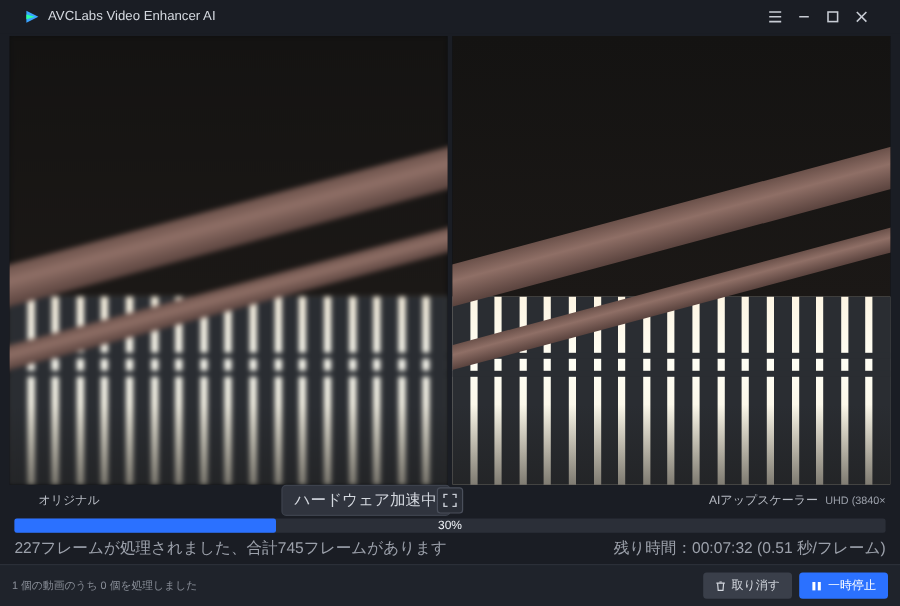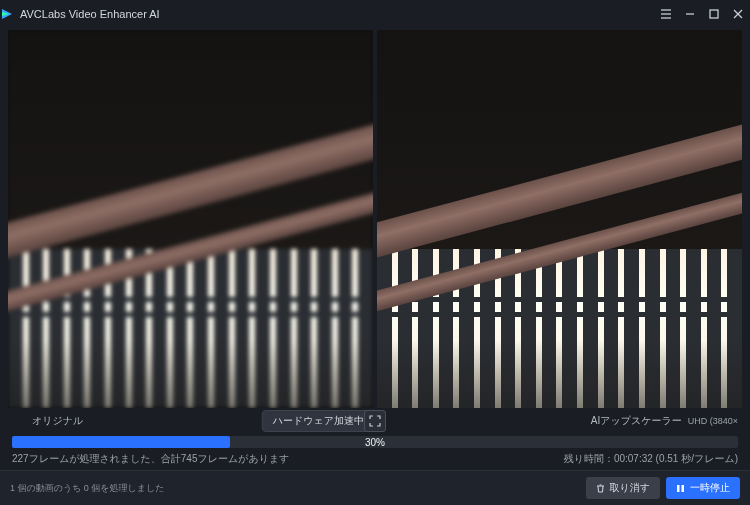--- a/index.html
+++ b/index.html
@@ -8,21 +8,21 @@
     background: #1a1d24;
     font-family: "Segoe UI", Arial, sans-serif;
     color: #c8ccd4;
     overflow: hidden;
     display: flex; flex-direction: column;
   }
   
   .titlebar {
     height: 28px;
     display: flex; align-items: center;
-    padding: 0 0;
+    padding: 0 20px;
     background: #1a1d24;
     font-size: 11px;
     color: #d4d8df;
   }
   .titlebar .logo {
     width: 14px; height: 14px;
     margin-right: 6px;
     display: flex; align-items: center;
   }
   .titlebar .spacer { flex: 1; }
@@ -96,21 +96,21 @@
     color: #b8bcc4;
     position: relative;
   }
   .labels .lleft { flex: 1; margin-left: 20px; }
   .labels .chip {
     position: absolute; left: 50%; transform: translateX(-100%);
     background: #30343e;
     border: 1px solid #3d424d;
     border-radius: 4px;
     padding: 3px 10px;
-    font-size: 10px;
+    font-size: 13px;
     color: #d4d8df;
   }
   .labels .expandbtn {
     position: absolute; left: 50%; transform: translateX(-50%);
     width: 22px; height: 22px;
     border: 1px solid #4a4f5b;
     background: #2a2e37;
     border-radius: 3px;
     display: flex; align-items: center; justify-content: center;
     cursor: pointer;
@@ -133,21 +133,21 @@
     position: absolute; left: 0; top: 0; bottom: 0;
     background: #2b71ff;
     border-radius: 2px;
   }
   .progressbar .pct {
     position: absolute; left: 50%; top: 50%; transform: translate(-50%, -50%);
     font-size: 10px; color: #eef1f6;
   }
   .progressinfo {
     display: flex; padding: 2px 12px 4px 12px;
-    font-size: 10px; color: #9ca1ab;
+    font-size: 13px; color: #9ca1ab;
   }
   .progressinfo .pleft { flex: 1; }
   
   .footer {
     border-top: 1px solid #2b2f38;
     padding: 6px 10px;
     display: flex; align-items: center;
     background: #1f232b;
   }
   .footer .fstatus {

